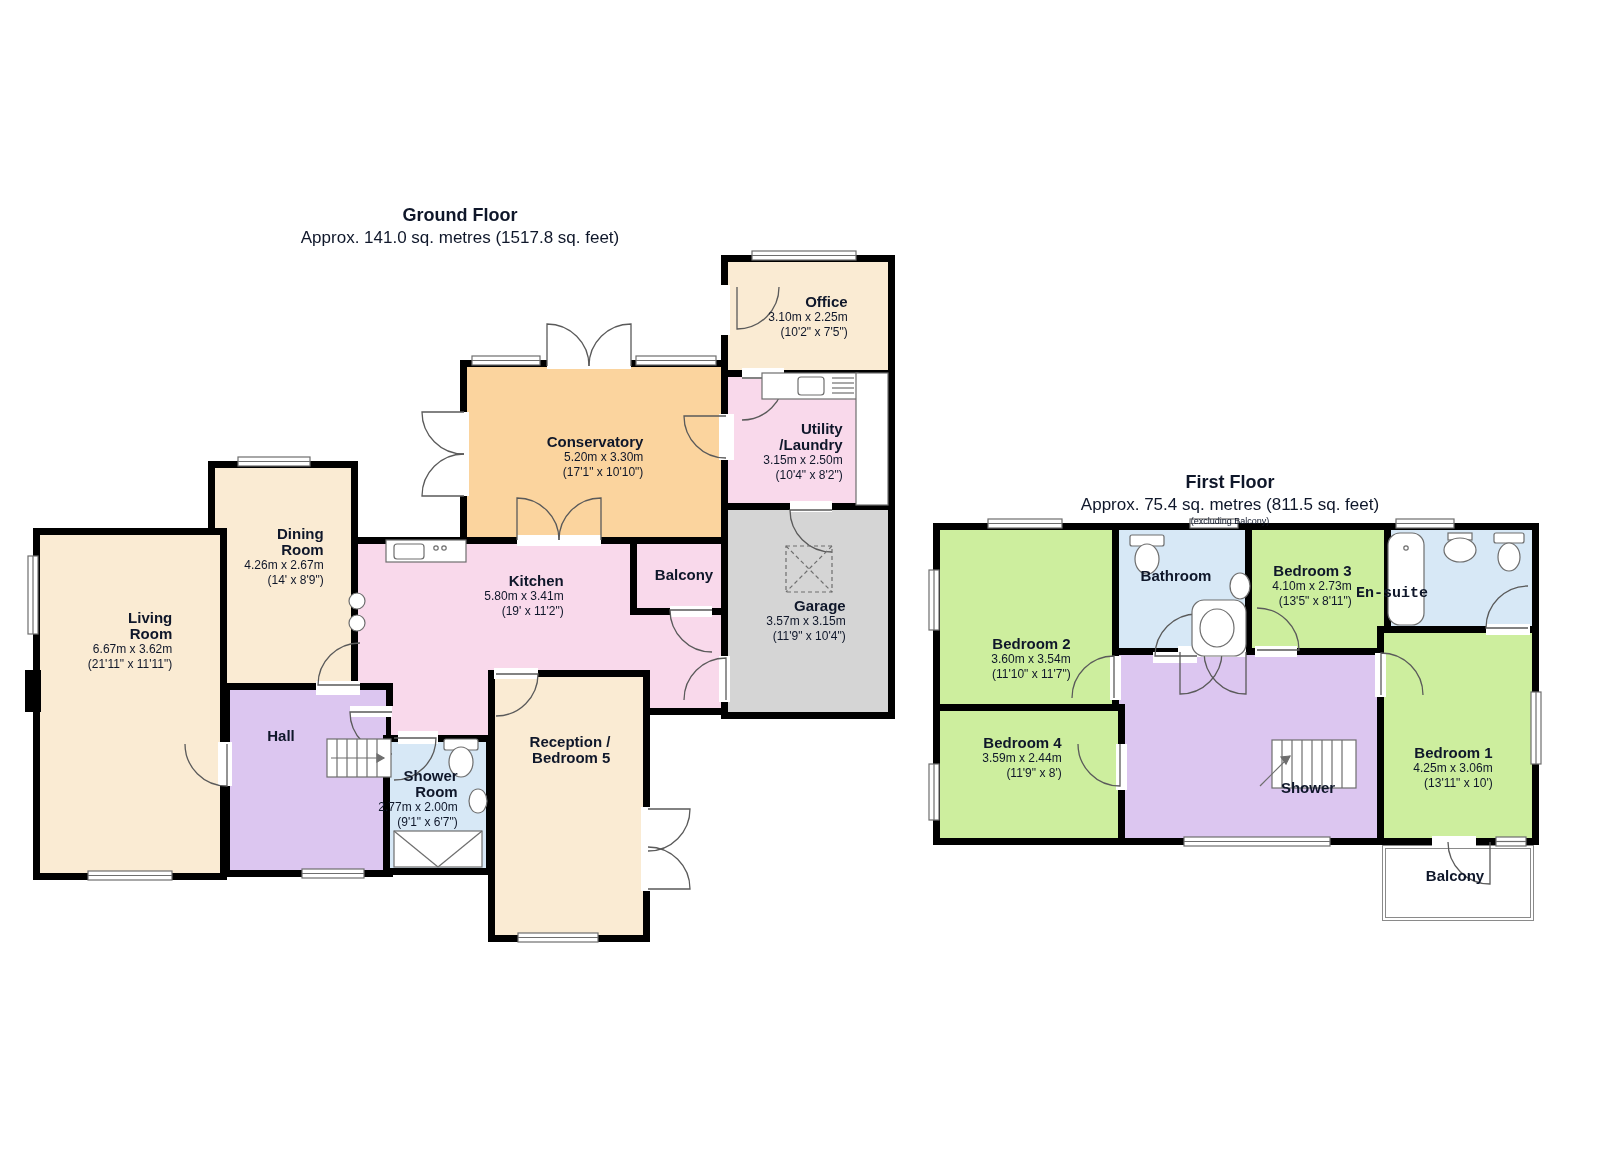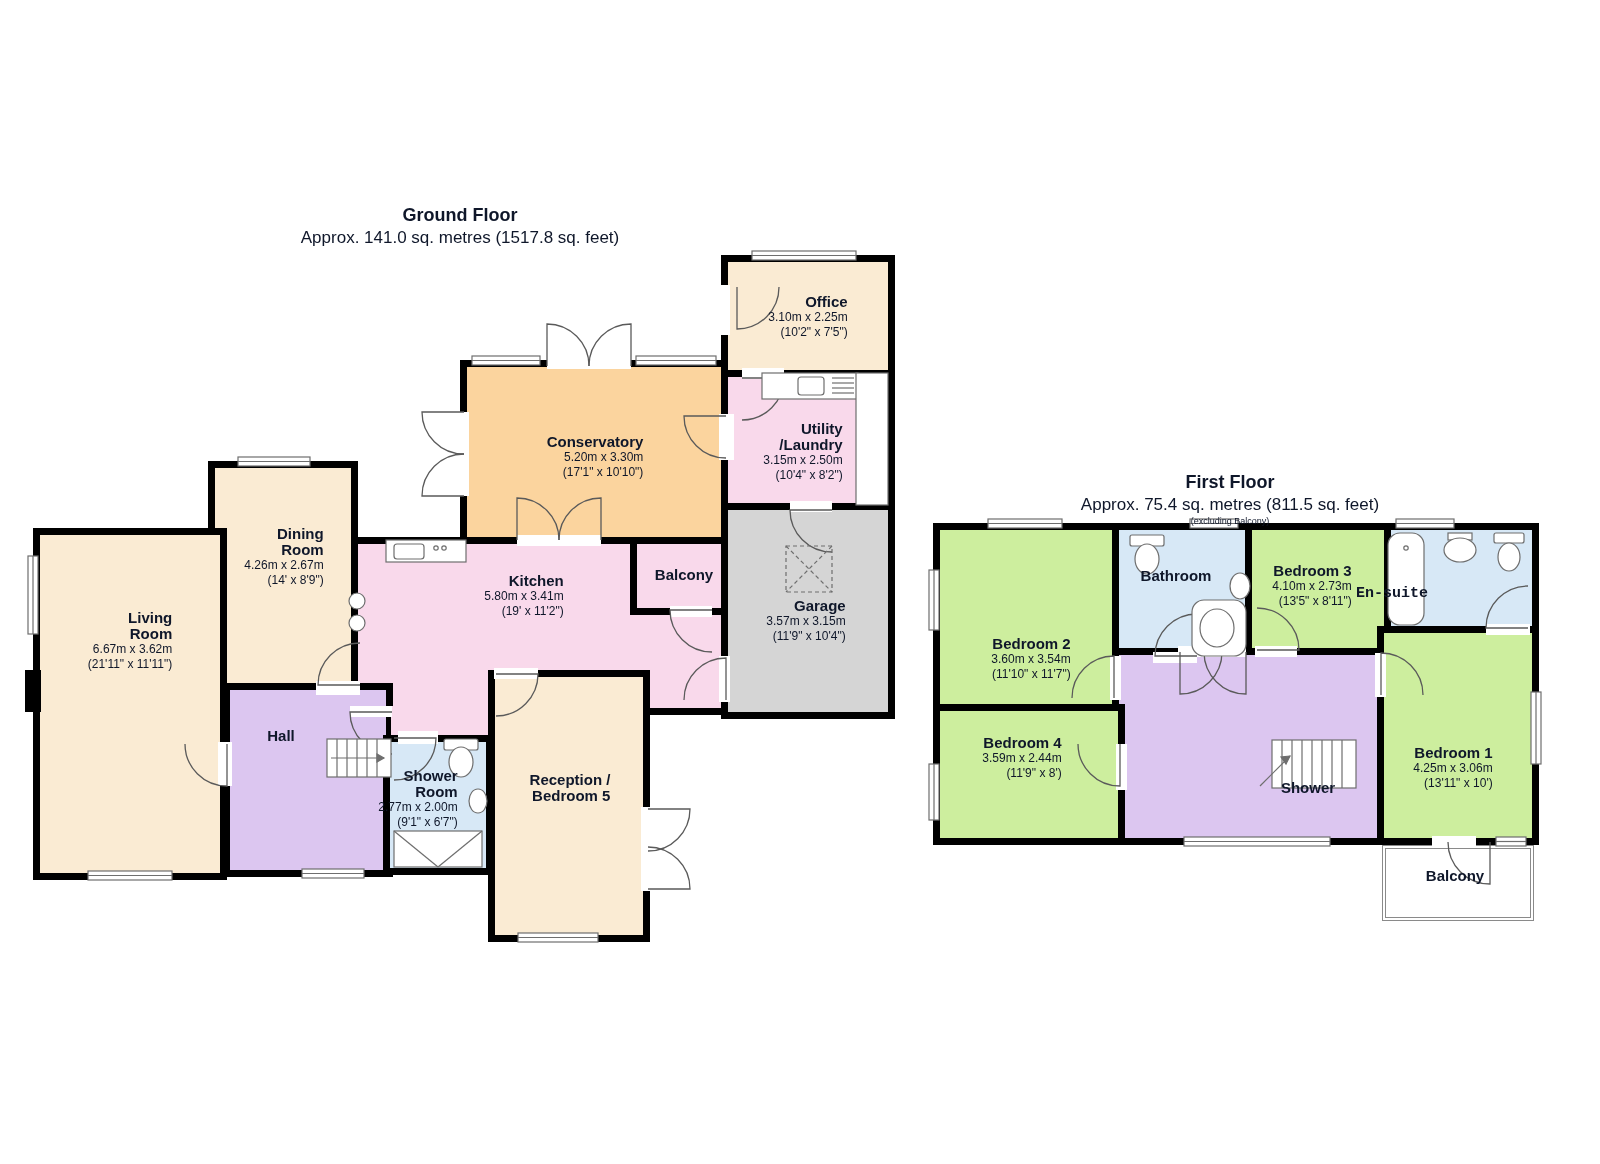--- a/index.html
+++ b/index.html
@@ -279,21 +279,21 @@
       <span class="rname">Hall</span>
     </div>
 
     <div class="room-label" style="left:418px;top:799px;">
       <span class="rname">Shower
 Room</span>
       <span class="rdim">2.77m x 2.00m</span>
       <span class="rdim">(9'1" x 6'7")</span>
     </div>
 
-    <div class="room-label" style="left:570px;top:788px;">
+    <div class="room-label" style="left:570px;top:750px;">
       <span class="rname">Reception /
 Bedroom 5</span>
     </div>
 
     <div class="room-label" style="left:1031px;top:624px;margin-top:34px;">
       <span class="rname">Bedroom 2</span>
       <span class="rdim">3.60m x 3.54m</span>
       <span class="rdim">(11'10" x 11'7")</span>
     </div>
 

